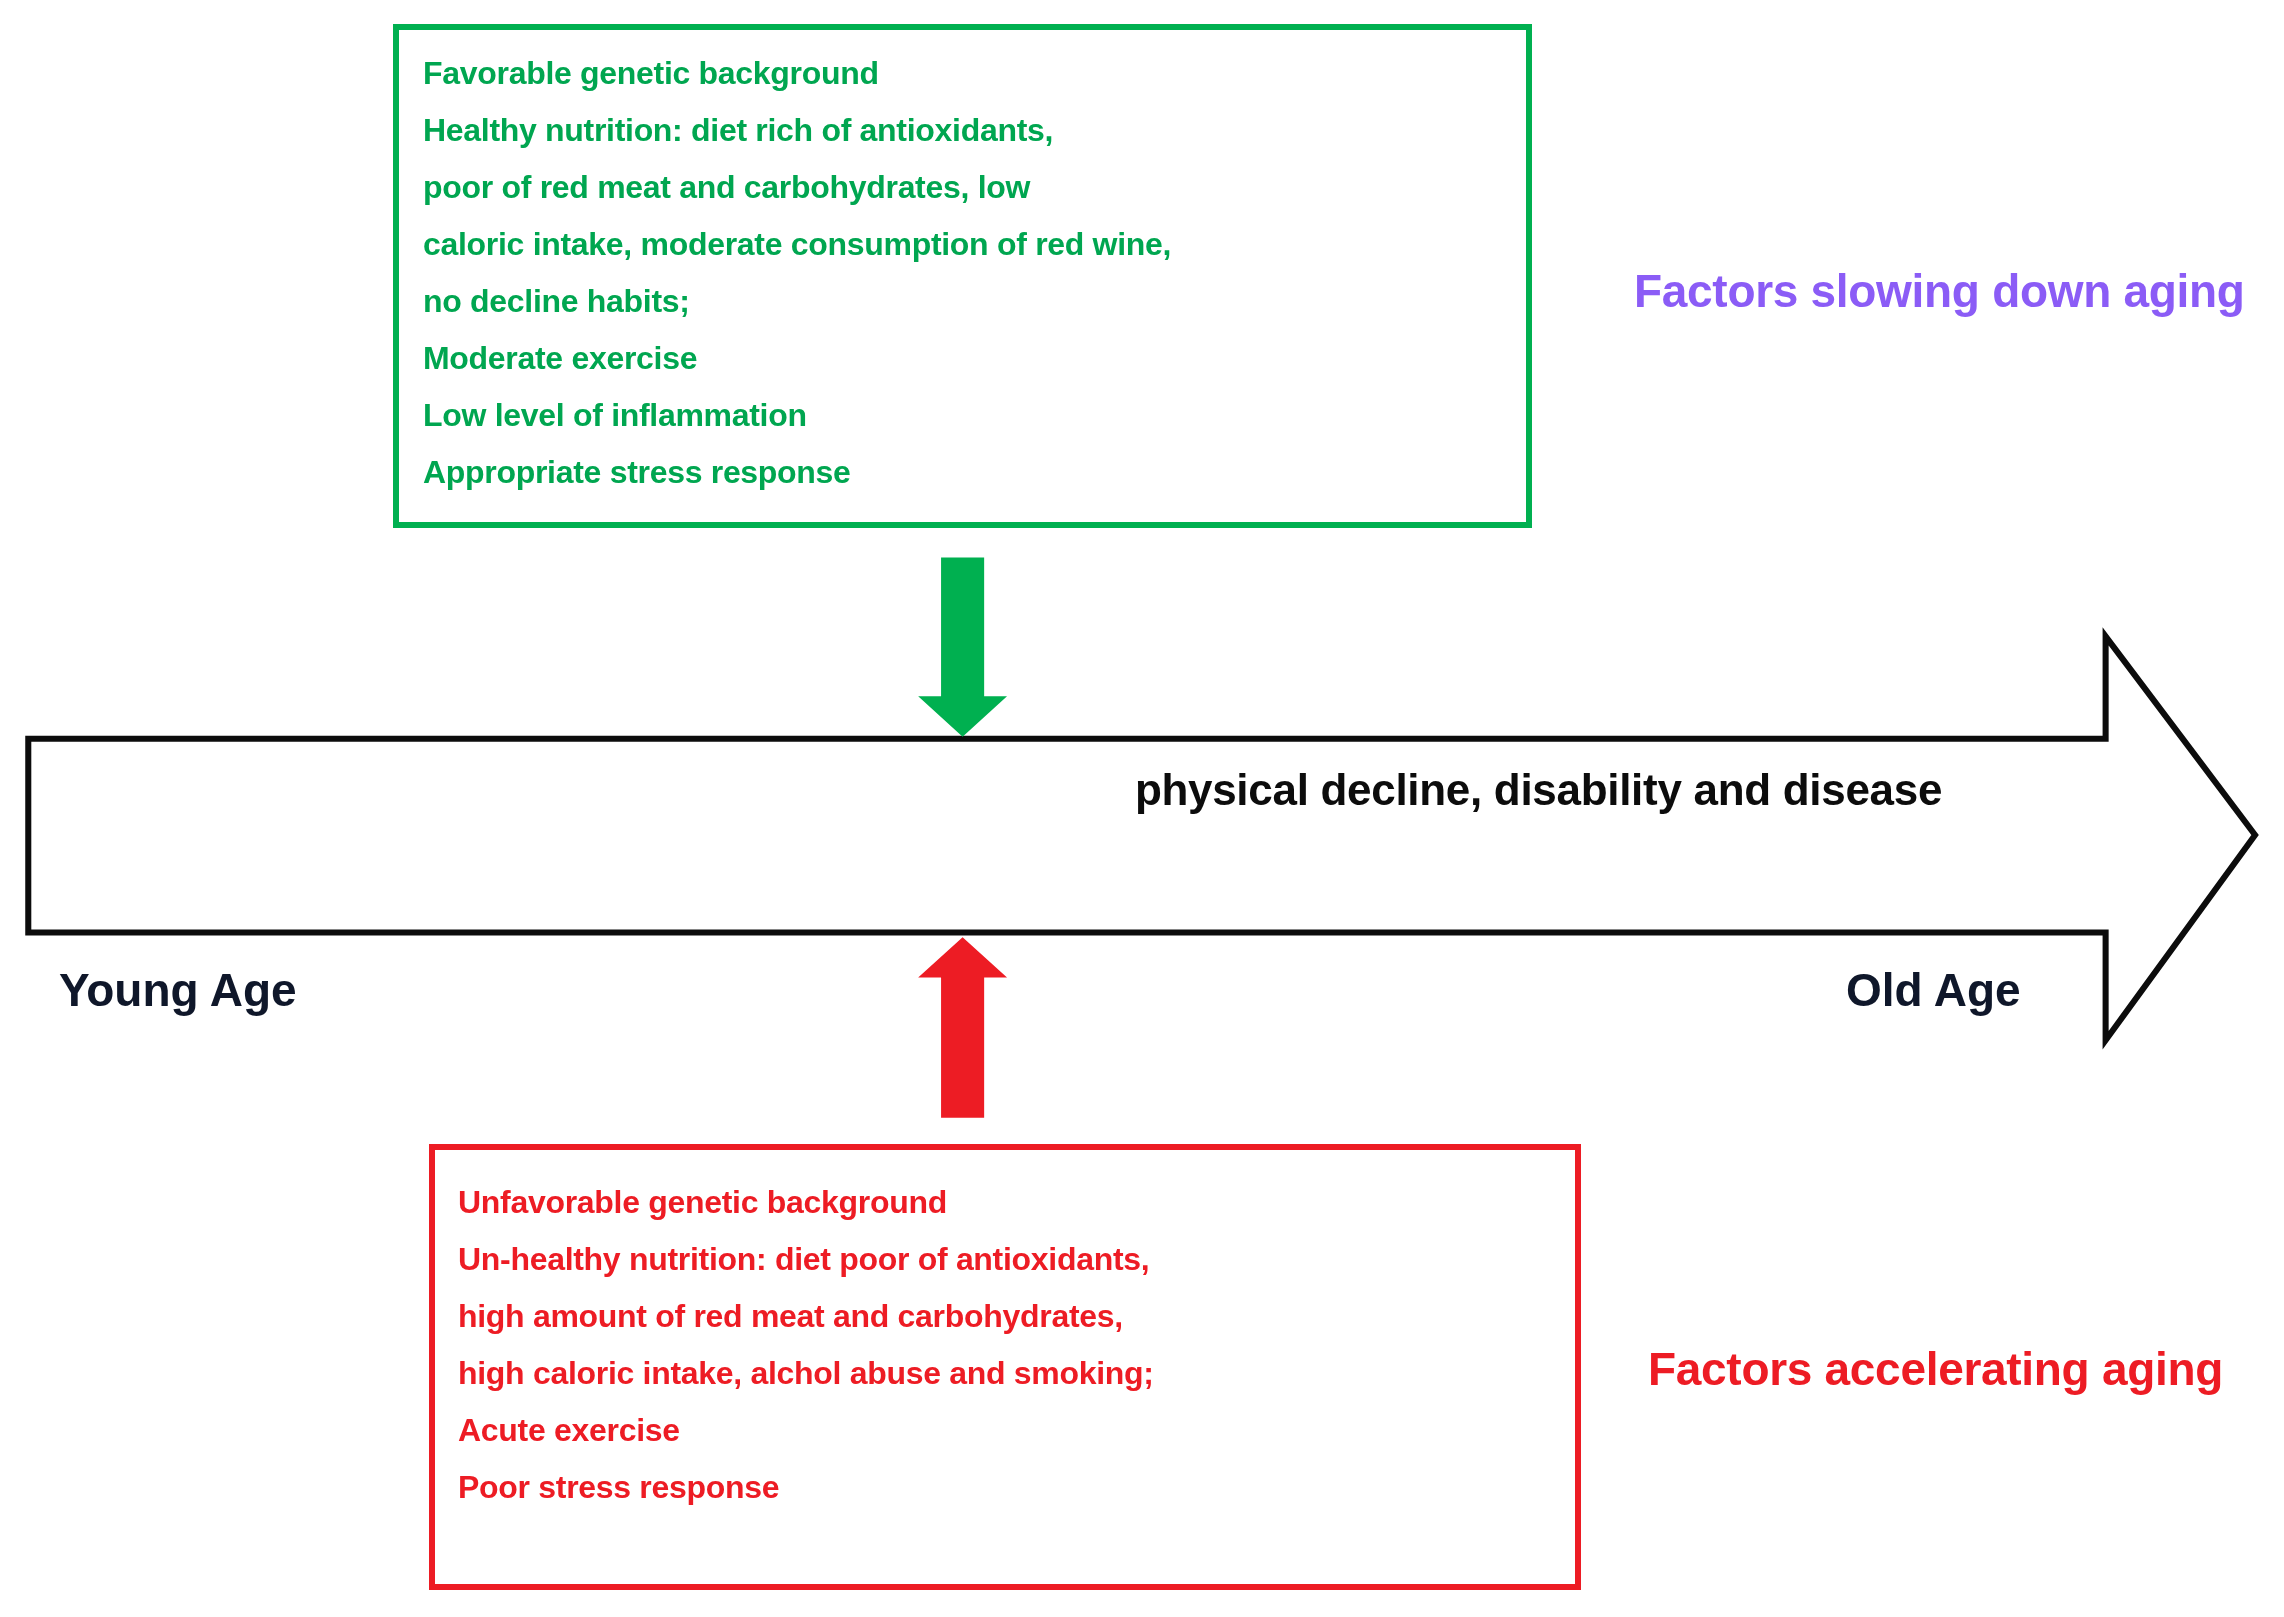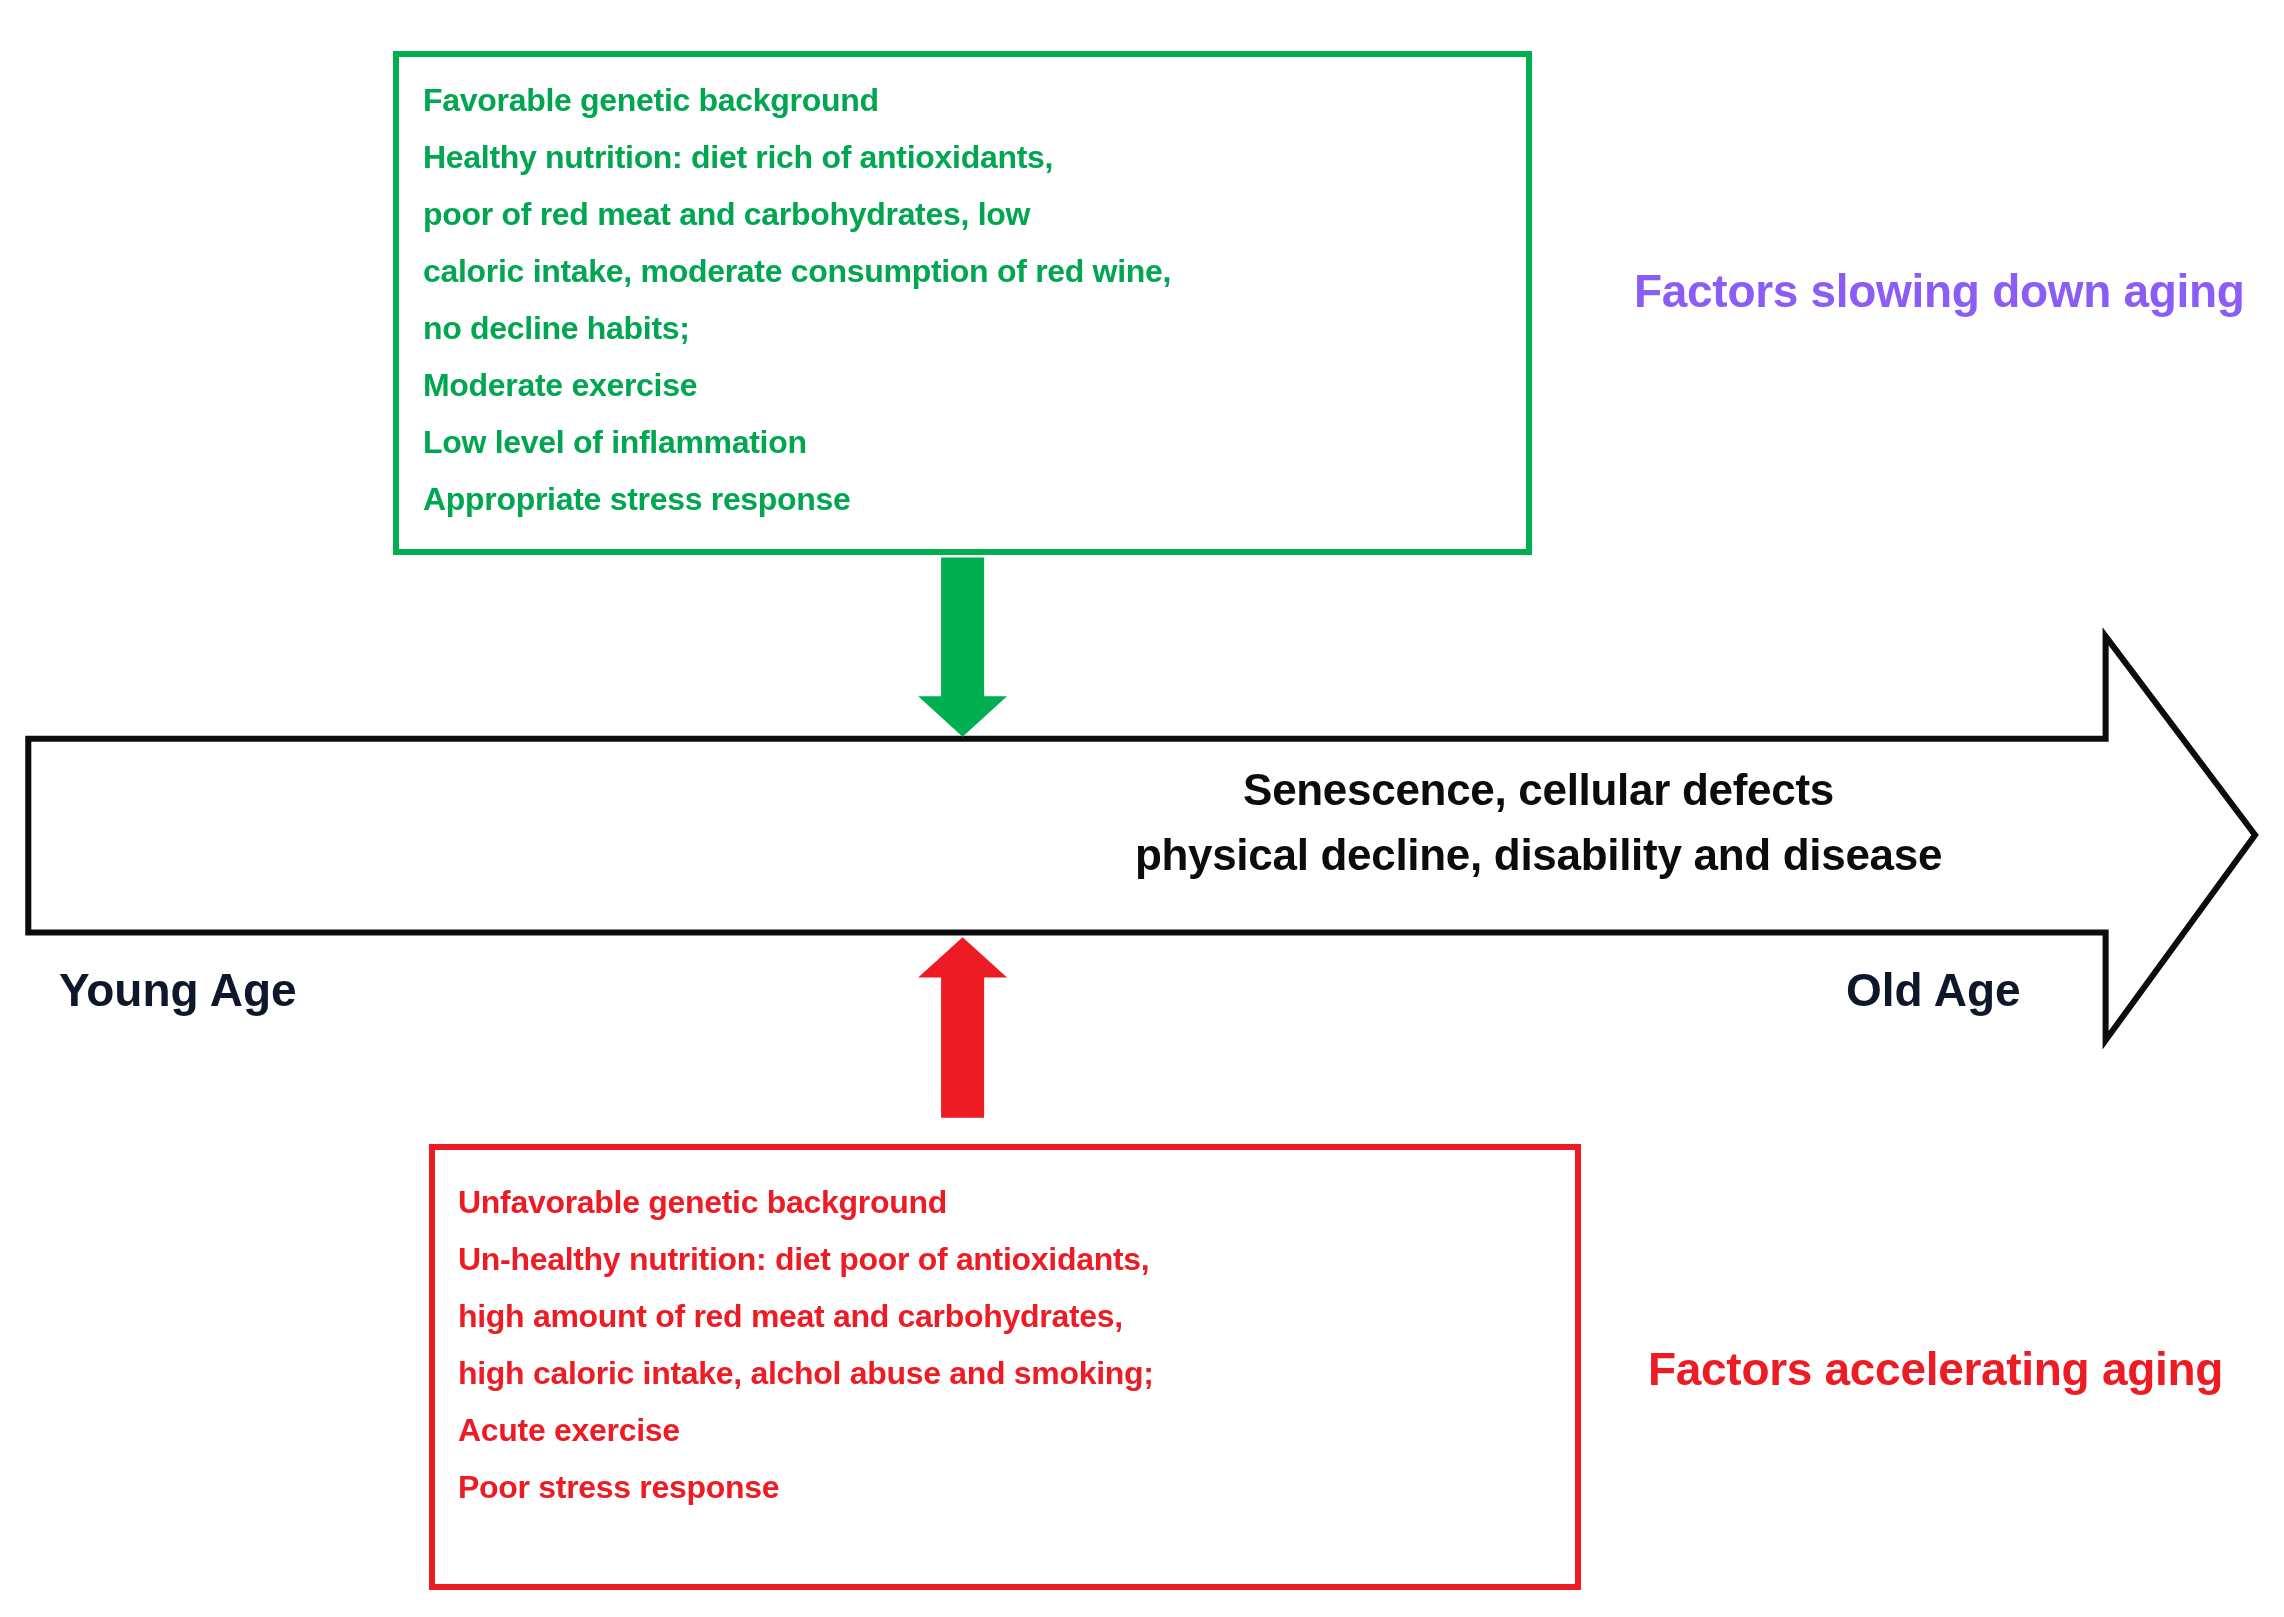--- a/index.html
+++ b/index.html
@@ -28,21 +28,21 @@
   }
   .box .line {
     font-size: 32px;
     font-weight: bold;
     line-height: 57px;
     letter-spacing: -0.3px;
     white-space: nowrap;
   }
   #green-box {
     left: 393px;
-    top: 51px;
+    top: 24px;
     width: 1139px;
     height: 504px;
     border: 6.7px solid #00B050;
     padding: 15px 20px 0 24px;
     color: #00A650;
   }
   #red-box {
     left: 429px;
     top: 1144px;
     width: 1152px;
@@ -112,21 +112,20 @@
     <div class="line">caloric intake, moderate consumption of red wine,</div>
     <div class="line">no decline habits;</div>
     <div class="line">Moderate exercise</div>
     <div class="line">Low level of inflammation</div>
     <div class="line">Appropriate stress response</div>
   </div>
 
   <div class="side-label" id="green-label">Factors slowing down aging</div>
 
   <div id="timeline-caption">
-    <div>Senescence, cellular defects</div>
     <div>physical decline, disability and disease</div>
   </div>
 
   <div class="age-label" id="young-age">Young Age</div>
   <div class="age-label" id="old-age">Old Age</div>
 
   <div class="box" id="red-box">
     <div class="line">Unfavorable genetic background</div>
     <div class="line">Un-healthy nutrition: diet poor of antioxidants,</div>
     <div class="line">high amount of red meat and carbohydrates,</div>

